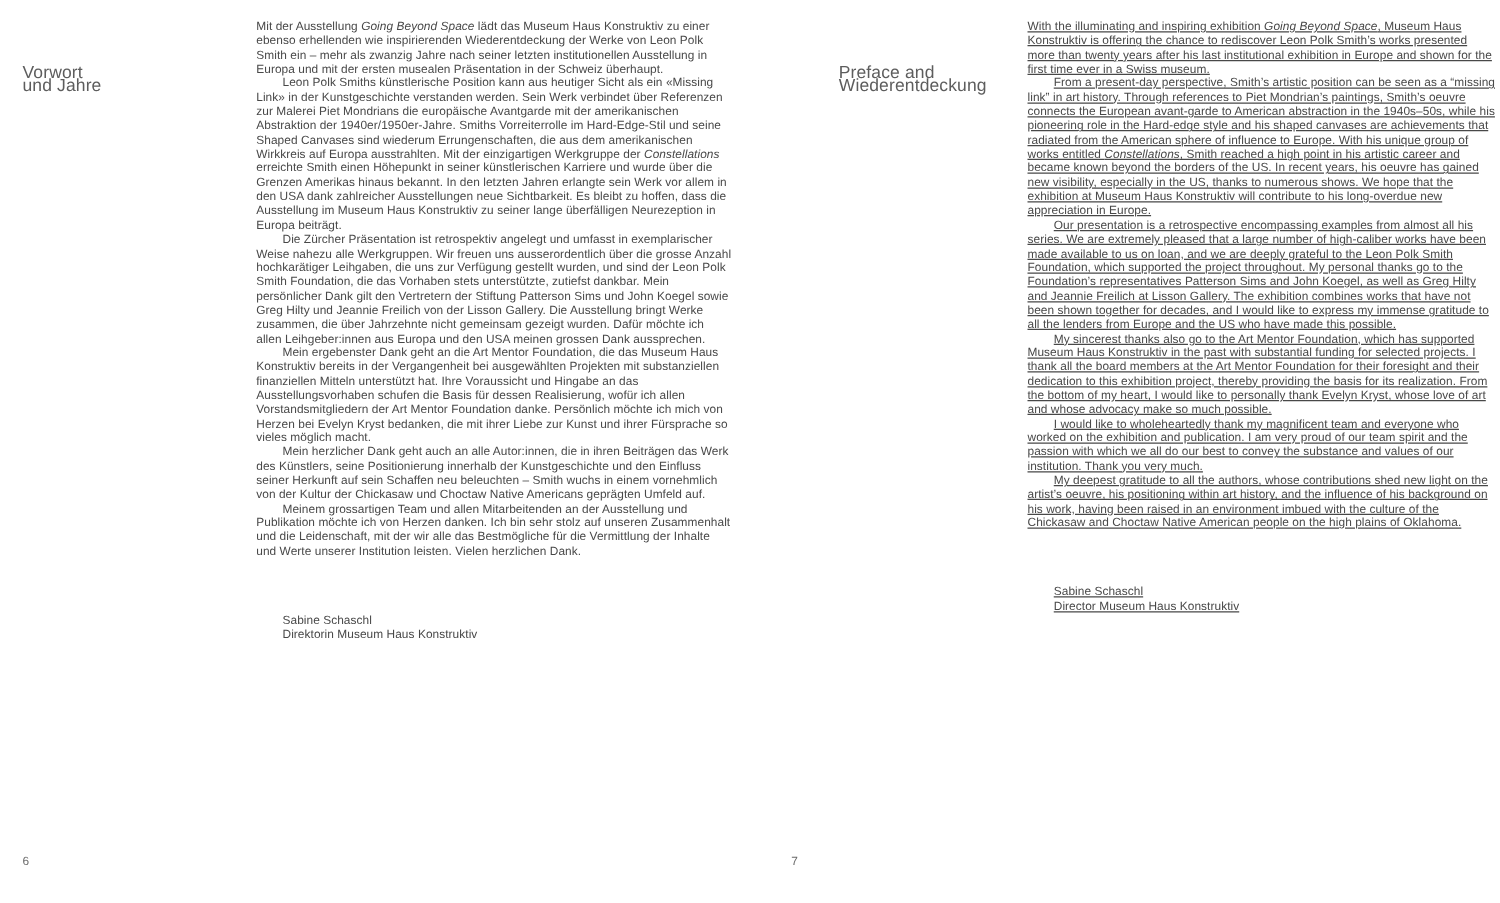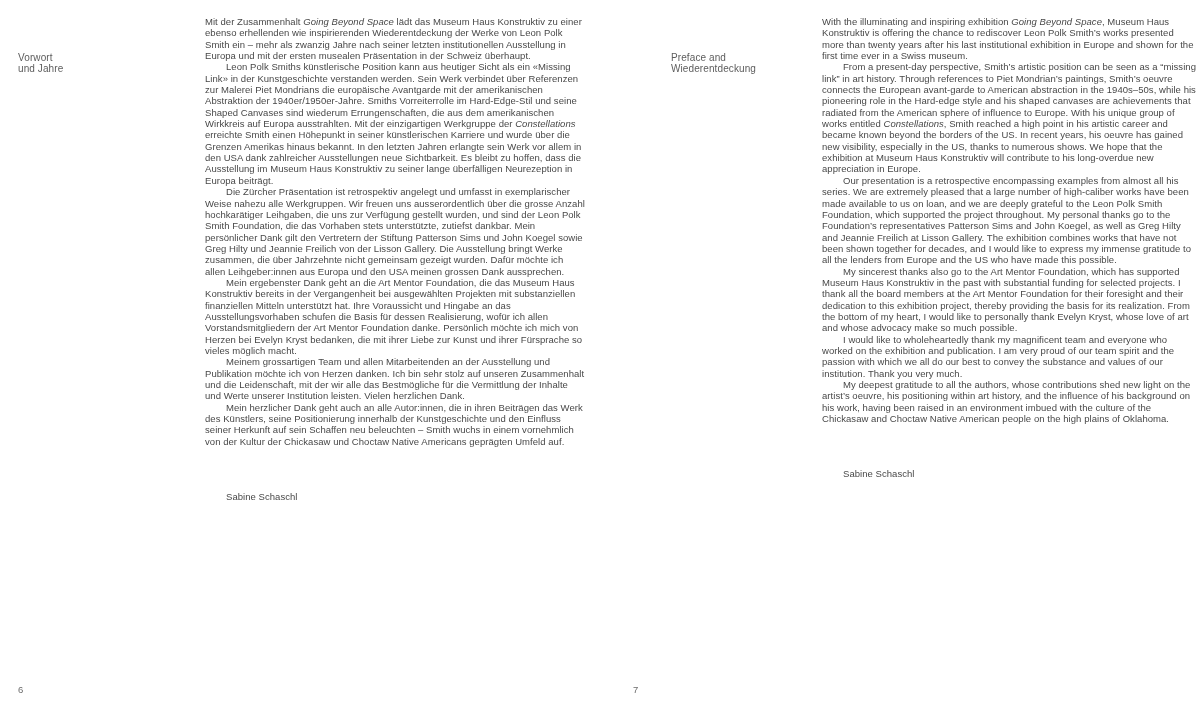--- a/index.html
+++ b/index.html
@@ -12,38 +12,38 @@
     width: 1200px;
     height: 722px;
     background: #ffffff;
     font-family: "Liberation Sans", "DejaVu Sans", sans-serif;
     color: #484848;
     overflow: hidden;
   }
   .margin-label {
     position: absolute;
     top: 52px;
-    font-size: 10px;
+    font-size: 14px;
     line-height: 11.4px;
     color: #5d5d5d;
     letter-spacing: 0.1px;
   }
   .margin-label.left  { left: 18px; }
   .margin-label.right { left: 671px; }
   .text-col {
     position: absolute;
     top: 16px;
     font-size: 9.5px;
     line-height: 11.35px;
     color: #484848;
     letter-spacing: 0.05px;
     text-align: left;
   }
   .text-col.german  { left: 205px; width: 380px; }
-  .text-col.english { left: 822px; width: 374px; }
+  .text-col.english { left: 822px; width: 374px; text-decoration: underline; }
   .text-col p { margin: 0; }
   .text-col p.indent { text-indent: 21px; }
   .em { font-style: italic; }
   .signature {
     margin-top: 44px;
     padding-left: 21px;
   }
   .signature div { margin: 0; }
   .page-number {
     position: absolute;
@@ -60,47 +60,49 @@
 
 <div class="spread">
 
   <div class="margin-label left">
     <div>Vorwort</div>
     <div>und Jahre</div>
   </div>
 
   <div class="text-col german">
     <div>
-        <p><span>Mit der Zusammenhalt </span><span class="em">Going Beyond Space</span><span> lädt das Museum Haus Konstruktiv zu einer ebenso erhellenden wie inspirierenden Wiederentdeckung der Werke von Leon Polk Smith ein – mehr als zwanzig Jahre nach seiner letzten institutionellen Ausstellung in Europa und mit der ersten musealen Präsentation in der Schweiz überhaupt.</span></p>
+        <p><span>Mit der Ausstellung </span><span class="em">Going Beyond Space</span><span> lädt das Museum Haus Konstruktiv zu einer ebenso erhellenden wie inspirierenden Wiederentdeckung der Werke von Leon Polk Smith ein – mehr als zwanzig Jahre nach seiner letzten institutionellen Ausstellung in Europa und mit der ersten musealen Präsentation in der Schweiz überhaupt.</span></p>
         <p class="indent"><span>Leon Polk Smiths künstlerische Position kann aus heutiger Sicht als ein «Missing Link» in der Kunstgeschichte verstanden werden. Sein Werk verbindet über Referenzen zur Malerei Piet Mondrians die europäische Avantgarde mit der amerikanischen Abstraktion der 1940er/1950er-Jahre. Smiths Vorreiterrolle im Hard-Edge-Stil und seine Shaped Canvases sind wiederum Errungenschaften, die aus dem amerikanischen Wirkkreis auf Europa ausstrahlten. Mit der einzigartigen Werkgruppe der </span><span class="em">Constellations</span><span> erreichte Smith einen Höhepunkt in seiner künstlerischen Karriere und wurde über die Grenzen Amerikas hinaus bekannt. In den letzten Jahren erlangte sein Werk vor allem in den USA dank zahlreicher Ausstellungen neue Sichtbarkeit. Es bleibt zu hoffen, dass die Ausstellung im Museum Haus Konstruktiv zu seiner lange überfälligen Neurezeption in Europa beiträgt.</span></p>
         <p class="indent"><span>Die Zürcher Präsentation ist retrospektiv angelegt und umfasst in exemplarischer Weise nahezu alle Werkgruppen. Wir freuen uns ausserordentlich über die grosse Anzahl hochkarätiger Leihgaben, die uns zur Verfügung gestellt wurden, und sind der Leon Polk Smith Foundation, die das Vorhaben stets unterstützte, zutiefst dankbar. Mein persönlicher Dank gilt den Vertretern der Stiftung Patterson Sims und John Koegel sowie Greg Hilty und Jeannie Freilich von der Lisson Gallery. Die Ausstellung bringt Werke zusammen, die über Jahrzehnte nicht gemeinsam gezeigt wurden. Dafür möchte ich allen Leihgeber:innen aus Europa und den USA meinen grossen Dank aussprechen.</span></p>
         <p class="indent"><span>Mein ergebenster Dank geht an die Art Mentor Foundation, die das Museum Haus Konstruktiv bereits in der Vergangenheit bei ausgewählten Projekten mit substanziellen finanziellen Mitteln unterstützt hat. Ihre Voraussicht und Hingabe an das Ausstellungsvorhaben schufen die Basis für dessen Realisierung, wofür ich allen Vorstandsmitgliedern der Art Mentor Foundation danke. Persönlich möchte ich mich von Herzen bei Evelyn Kryst bedanken, die mit ihrer Liebe zur Kunst und ihrer Fürsprache so vieles möglich macht.</span></p>
+        <p class="indent"><span>Mein herzlicher Dank geht auch an alle Autor:innen, die in ihren Beiträgen das Werk des Künstlers, seine Positionierung innerhalb der Kunstgeschichte und den Einfluss seiner Herkunft auf sein Schaffen neu beleuchten – Smith wuchs in einem vornehmlich von der Kultur der Chickasaw und Choctaw Native Americans geprägten Umfeld auf.</span></p>
         <p class="indent"><span>Meinem grossartigen Team und allen Mitarbeitenden an der Ausstellung und Publikation möchte ich von Herzen danken. Ich bin sehr stolz auf unseren Zusammenhalt und die Leidenschaft, mit der wir alle das Bestmögliche für die Vermittlung der Inhalte und Werte unserer Institution leisten. Vielen herzlichen Dank.</span></p>
-        <p class="indent"><span>Mein herzlicher Dank geht auch an alle Autor:innen, die in ihren Beiträgen das Werk des Künstlers, seine Positionierung innerhalb der Kunstgeschichte und den Einfluss seiner Herkunft auf sein Schaffen neu beleuchten – Smith wuchs in einem vornehmlich von der Kultur der Chickasaw und Choctaw Native Americans geprägten Umfeld auf.</span></p>
       </div>
     <div class="signature">
       <div>Sabine Schaschl</div>
+      <div>Direktorin Museum Haus Konstruktiv</div>
     </div>
   </div>
 
   <div class="margin-label right">
     <div>Preface and</div>
     <div>Wiederentdeckung</div>
   </div>
 
   <div class="text-col english">
     <div>
         <p><span>With the illuminating and inspiring exhibition </span><span class="em">Going Beyond Space</span><span>, Museum Haus Konstruktiv is offering the chance to rediscover Leon Polk Smith’s works presented more than twenty years after his last institutional exhibition in Europe and shown for the first time ever in a Swiss museum.</span></p>
         <p class="indent"><span>From a present-day perspective, Smith’s artistic position can be seen as a “missing link” in art history. Through references to Piet Mondrian’s paintings, Smith’s oeuvre connects the European avant-garde to American abstraction in the 1940s–50s, while his pioneering role in the Hard-edge style and his shaped canvases are achievements that radiated from the American sphere of influence to Europe. With his unique group of works entitled </span><span class="em">Constellations</span><span>, Smith reached a high point in his artistic career and became known beyond the borders of the US. In recent years, his oeuvre has gained new visibility, especially in the US, thanks to numerous shows. We hope that the exhibition at Museum Haus Konstruktiv will contribute to his long-overdue new appreciation in Europe.</span></p>
         <p class="indent"><span>Our presentation is a retrospective encompassing examples from almost all his series. We are extremely pleased that a large number of high-caliber works have been made available to us on loan, and we are deeply grateful to the Leon Polk Smith Foundation, which supported the project throughout. My personal thanks go to the Foundation’s representatives Patterson Sims and John Koegel, as well as Greg Hilty and Jeannie Freilich at Lisson Gallery. The exhibition combines works that have not been shown together for decades, and I would like to express my immense gratitude to all the lenders from Europe and the US who have made this possible.</span></p>
         <p class="indent"><span>My sincerest thanks also go to the Art Mentor Foundation, which has supported Museum Haus Konstruktiv in the past with substantial funding for selected projects. I thank all the board members at the Art Mentor Foundation for their foresight and their dedication to this exhibition project, thereby providing the basis for its realization. From the bottom of my heart, I would like to personally thank Evelyn Kryst, whose love of art and whose advocacy make so much possible.</span></p>
         <p class="indent"><span>I would like to wholeheartedly thank my magnificent team and everyone who worked on the exhibition and publication. I am very proud of our team spirit and the passion with which we all do our best to convey the substance and values of our institution. Thank you very much.</span></p>
         <p class="indent"><span>My deepest gratitude to all the authors, whose contributions shed new light on the artist’s oeuvre, his positioning within art history, and the influence of his background on his work, having been raised in an environment imbued with the culture of the Chickasaw and Choctaw Native American people on the high plains of Oklahoma.</span></p>
       </div>
     <div class="signature">
       <div>Sabine Schaschl</div>
+      <div>Director Museum Haus Konstruktiv</div>
     </div>
   </div>
 
   <div class="page-number left">6</div>
   <div class="page-number right">7</div>
 
 </div>
 
 </body></html>

